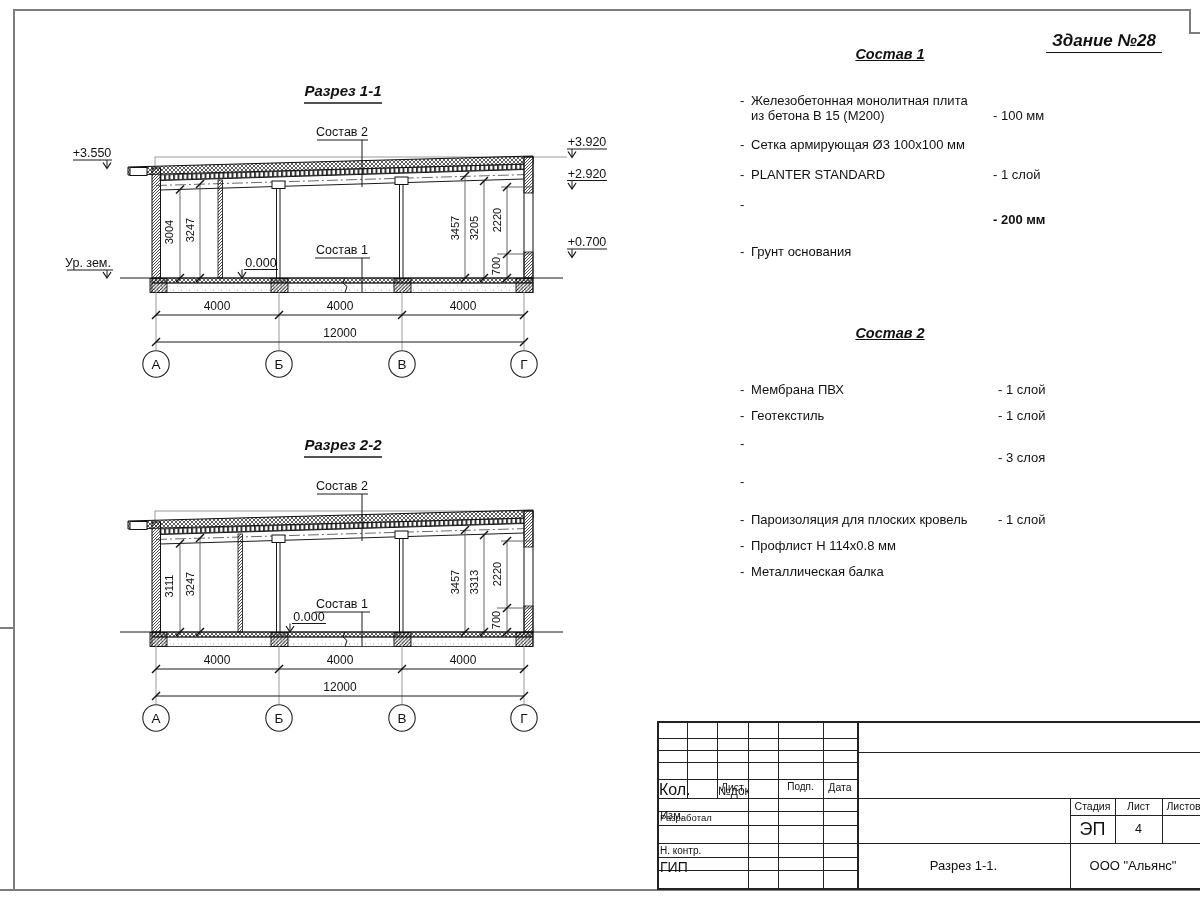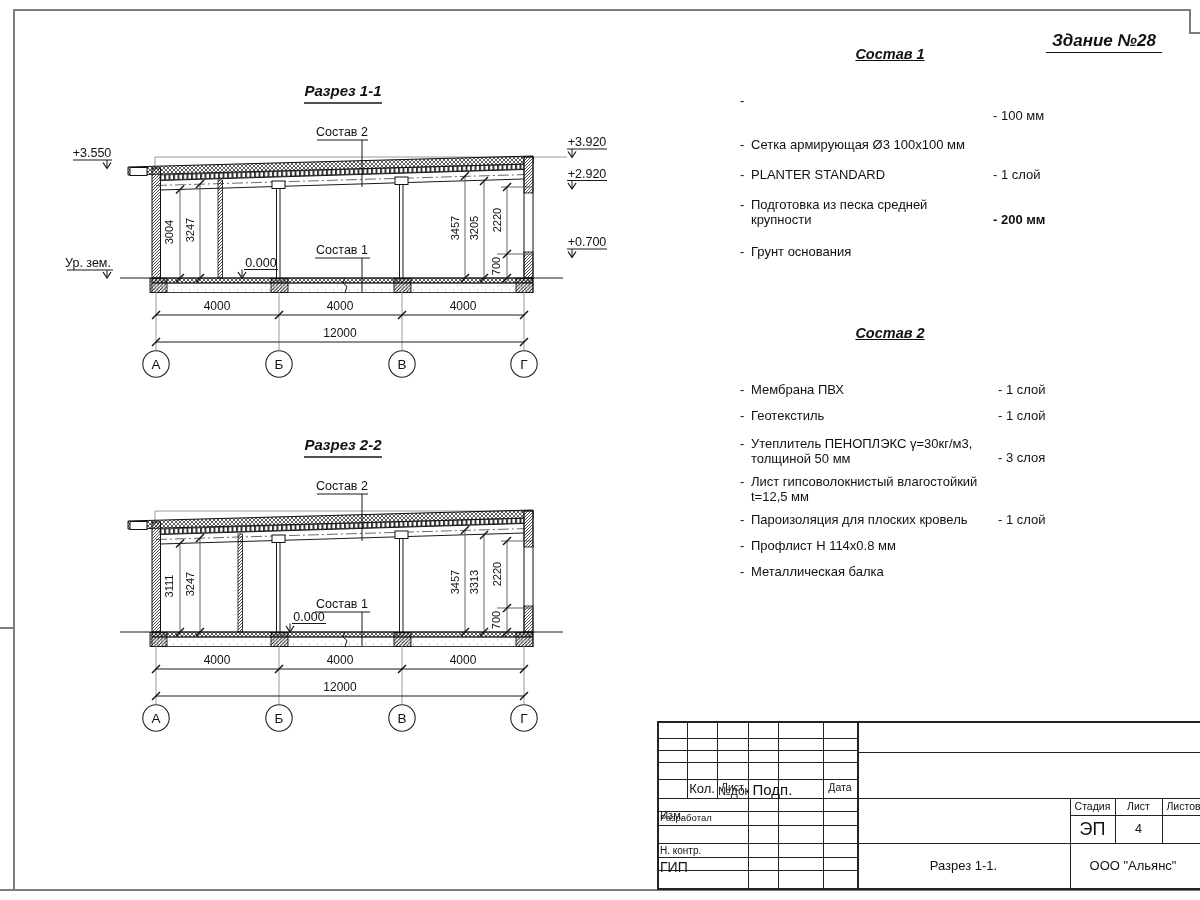--- a/index.html
+++ b/index.html
@@ -339,41 +339,41 @@
       <circle cx="504" cy="284" r="13.2" fill="#fff" stroke="#222" stroke-width="1.1"></circle>
       <text x="504" y="288.5" class="axis" text-anchor="middle">Г</text>
     </g>
   </svg>
 
 <div class="panel" style="top:38px;height:245px">
   <div class="panel-header" style="top:8px">Состав 1</div>
   <div id="p1-items">
       <div class="li" style="top: 55px;">
         <span class="dash">-</span>
+        <div class="tx">
+          <div>Железобетонная монолитная плита</div>
+          <div>из бетона В 15 (М200)</div>
+        </div>
         <div class="qty" style="left: 253px; top: 15px;">- 100 мм</div>
       </div>
       <div class="li" style="top: 99px;">
         <span class="dash">-</span>
         <div class="tx">
           <div>Сетка армирующая Ø3 100х100 мм</div>
         </div>
       </div>
       <div class="li" style="top: 129px;">
         <span class="dash">-</span>
         <div class="tx">
           <div>PLANTER STANDARD</div>
         </div>
         <div class="qty" style="left: 253px; top: 0px;">- 1 слой</div>
       </div>
       <div class="li" style="top: 159px;">
         <span class="dash">-</span>
-        <div class="tx">
-          <div>Подготовка из песка средней</div>
-          <div>крупности</div>
-        </div>
         <div class="qty" style="left: 253px; top: 15px; font-weight: bold;">- 200 мм</div>
       </div>
       <div class="li" style="top: 206px;">
         <span class="dash">-</span>
         <div class="tx">
           <div>Грунт основания</div>
         </div>
       </div>
     </div>
 </div>
@@ -389,32 +389,24 @@
       </div>
       <div class="li" style="top: 90px;">
         <span class="dash">-</span>
         <div class="tx">
           <div>Геотекстиль</div>
         </div>
         <div class="qty" style="left: 258px; top: 0px;">- 1 слой</div>
       </div>
       <div class="li" style="top: 118px;">
         <span class="dash">-</span>
-        <div class="tx">
-          <div>Утеплитель ПЕНОПЛЭКС γ=30кг/м3,</div>
-          <div>толщиной 50 мм</div>
-        </div>
         <div class="qty" style="left: 258px; top: 14px;">- 3 слоя</div>
       </div>
       <div class="li" style="top: 156px;">
         <span class="dash">-</span>
-        <div class="tx">
-          <div>Лист гипсоволокнистый влагостойкий</div>
-          <div>t=12,5 мм</div>
-        </div>
       </div>
       <div class="li" style="top: 194px;">
         <span class="dash">-</span>
         <div class="tx">
           <div>Пароизоляция для плоских кровель</div>
         </div>
         <div class="qty" style="left: 258px; top: 0px;">- 1 слой</div>
       </div>
       <div class="li" style="top: 220px;">
         <span class="dash">-</span>
@@ -452,24 +444,24 @@
       <div class="tb-line" style="left: 857px; top: 752px; width: 343px; height: 1px;"></div>
       <div class="tb-line" style="left: 657px; top: 811px; width: 200px; height: 1px;"></div>
       <div class="tb-line" style="left: 657px; top: 825px; width: 200px; height: 1px;"></div>
       <div class="tb-line" style="left: 657px; top: 843px; width: 543px; height: 1.3px;"></div>
       <div class="tb-line" style="left: 657px; top: 857px; width: 200px; height: 1px;"></div>
       <div class="tb-line" style="left: 657px; top: 870px; width: 200px; height: 1px;"></div>
       <div class="tb-line" style="left: 657px; top: 888px; width: 543px; height: 1.6px;"></div>
       <div class="tb-line" style="left: 1070px; top: 815px; width: 135px; height: 1px;"></div>
     </div>
   <div class="tb-label tb-c" style="left:657px;top:809px;width:30px;font-size:11px">Изм.</div>
-  <div class="tb-label tb-c" style="left:687px;top:781px;width:30px;font-size:13px">Кол.</div>
+  <div class="tb-label tb-c" style="left:659px;top:781px;width:30px;font-size:16px">Кол.</div>
   <div class="tb-label tb-c" style="left:717px;top:781px;width:31px;font-size:10.5px">Лист</div>
   <div class="tb-label tb-c" style="left:718px;top:784px;width:30px;font-size:12px">№док.</div>
-  <div class="tb-label tb-c" style="left:750px;top:781px;width:45px;font-size:15px">Подп.</div>
+  <div class="tb-label tb-c" style="left:778px;top:781px;width:45px;font-size:10px">Подп.</div>
   <div class="tb-label tb-c" style="left:823px;top:781px;width:34px;font-size:10.5px">Дата</div>
   <div class="tb-label" style="left:660px;top:812px;font-size:9.5px">Разработал</div>
   <div class="tb-label" style="left:660px;top:845px;font-size:10px">Н. контр.</div>
   <div class="tb-label" style="left:660px;top:859px;font-size:14px">ГИП</div>
   <div class="tb-label tb-c" style="left:1070px;top:800px;width:45px;font-size:10.5px">Стадия</div>
   <div class="tb-label tb-c" style="left:1115px;top:800px;width:47px;font-size:10.5px">Лист</div>
   <div class="tb-label tb-c" style="left:1162px;top:800px;width:43px;font-size:10.5px">Листов</div>
   <div class="tb-label tb-c" style="left:1070px;top:816px;width:45px;height:26px;line-height:26px;font-size:18px">ЭП</div>
   <div class="tb-label tb-c" style="left:1115px;top:816px;width:47px;height:26px;line-height:26px;font-size:12.5px">4</div>
   <div class="tb-label tb-c" style="left:857px;top:843px;width:213px;height:45px;line-height:45px;font-size:13px">Разрез 1-1.</div>

